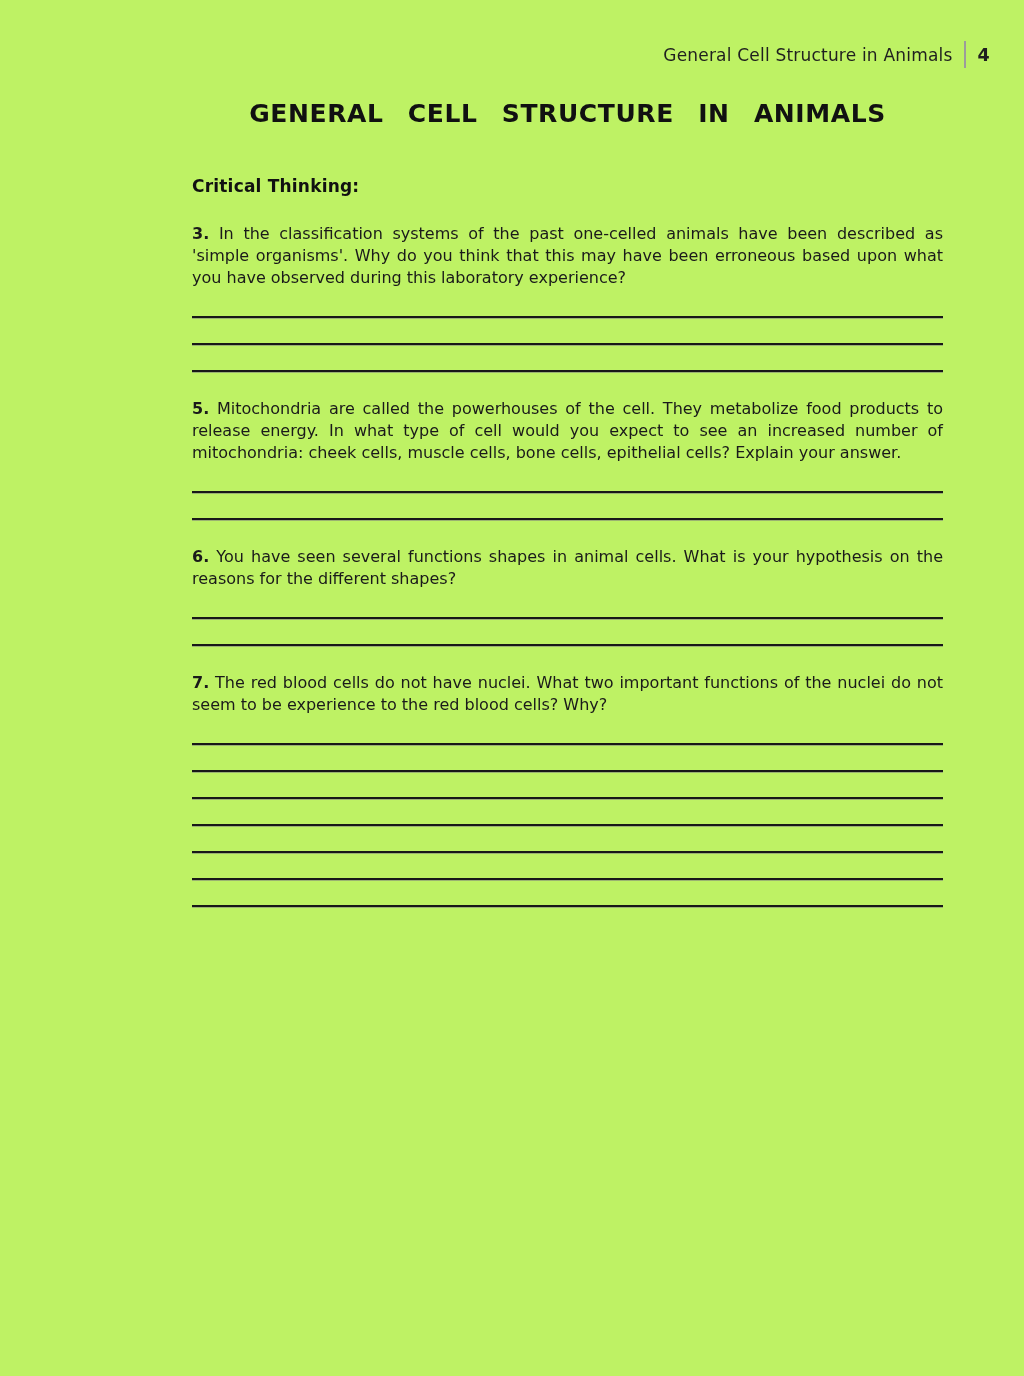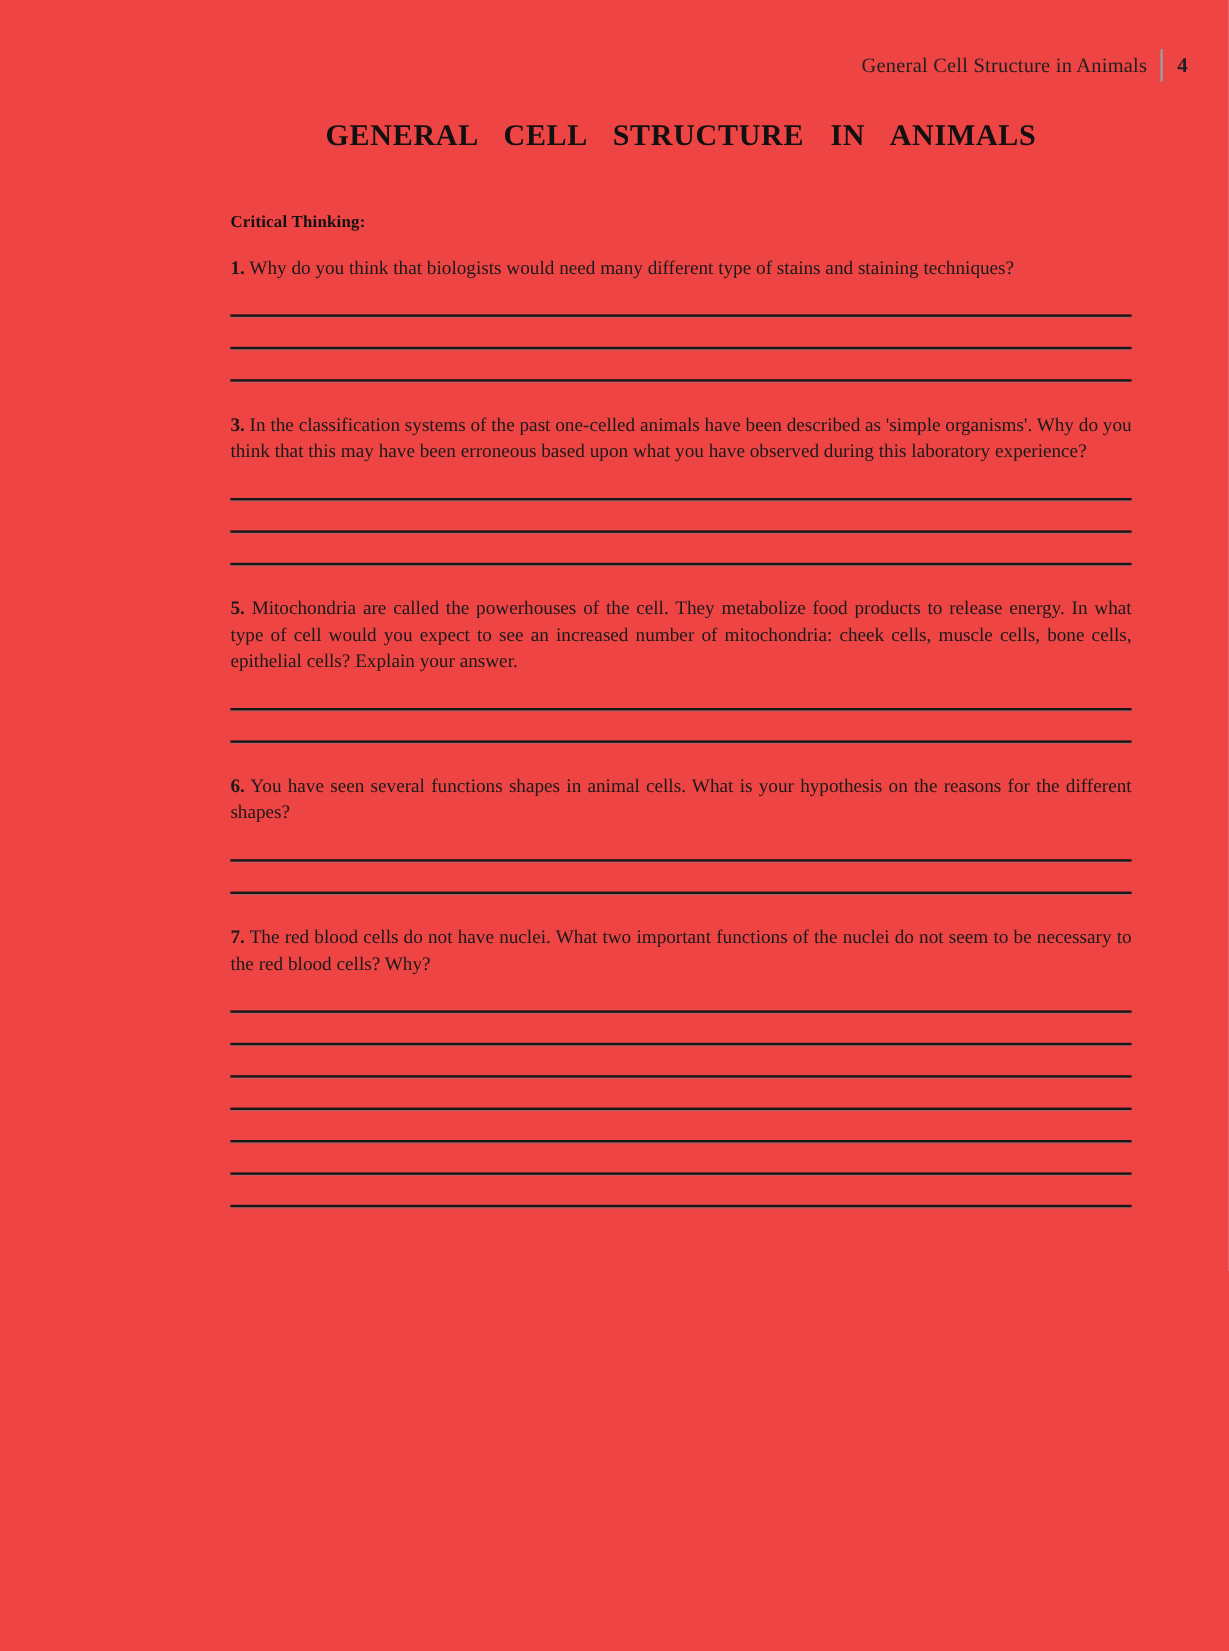--- a/index.html
+++ b/index.html
@@ -5,23 +5,22 @@
   html, body { margin: 0; padding: 0; }
   body {
     width: 1024px; height: 1376px;
     background: #ffffff;
     font-family: "DejaVu Sans", "Liberation Sans", sans-serif;
     color: #1c1c1c;
   }
   .page {
     position: relative;
     width: 1024px; height: 1376px;
-    background: #ef4444;
+    background: #bef264;
     overflow: hidden;
-    font-family: Liberation Serif, serif;
   }
   .running-header {
     position: absolute;
     top: 41px; right: 34px;
     display: flex; align-items: center;
     font-size: 17px; color: #1f1f1f;
     letter-spacing: 0.2px;
   }
   .header-divider {
     width: 2px; height: 27px;
@@ -44,21 +43,21 @@
     font-size: 25px; line-height: 30px;
     font-weight: 700;
     text-align: center;
     letter-spacing: 0.6px;
     word-spacing: 15px;
     white-space: nowrap;
     color: #111;
   }
   .section-heading {
     margin: 46px 0 16px 0;
-    font-size: 14px; line-height: 22px;
+    font-size: 17px; line-height: 22px;
     font-weight: 700;
     letter-spacing: 0.2px;
     color: #111;
   }
   .question { margin-top: 26px; }
   .question.first { margin-top: 11px; }
   .q-text {
     margin: 0;
     font-size: 16px; line-height: 22px;
     text-align: justify;
@@ -82,28 +81,20 @@
     <span class="header-divider"></span>
     <span class="page-number">4</span>
   </header>
 
   <main class="content">
 
     <h1 class="doc-title">GENERAL CELL STRUCTURE IN ANIMALS</h1>
 
     <h2 class="section-heading">Critical Thinking:</h2>
 
-    <section class="question first">
-      <p class="q-text"><span class="q-num">1.</span> <span>Why do you think that biologists would need many different type of stains and staining techniques?</span></p>
-      <div class="answer-lines">
-          <div class="answer-line"></div>
-          <div class="answer-line"></div>
-          <div class="answer-line"></div>
-        </div>
-    </section>
 
 
     <section class="question">
       <p class="q-text"><span class="q-num">3.</span> <span>In the classification systems of the past one-celled animals have been described as 'simple organisms'. Why do you think that this may have been erroneous based upon what you have observed during this laboratory experience?</span></p>
       <div class="answer-lines">
           <div class="answer-line"></div>
           <div class="answer-line"></div>
           <div class="answer-line"></div>
         </div>
     </section>
@@ -119,21 +110,21 @@
 
     <section class="question">
       <p class="q-text"><span class="q-num">6.</span> <span>You have seen several functions shapes in animal cells. What is your hypothesis on the reasons for the different shapes?</span></p>
       <div class="answer-lines">
           <div class="answer-line"></div>
           <div class="answer-line"></div>
         </div>
     </section>
 
     <section class="question">
-      <p class="q-text"><span class="q-num">7.</span> <span>The red blood cells do not have nuclei. What two important functions of the nuclei do not seem to be necessary to the red blood cells? Why?</span></p>
+      <p class="q-text"><span class="q-num">7.</span> <span>The red blood cells do not have nuclei. What two important functions of the nuclei do not seem to be experience to the red blood cells? Why?</span></p>
       <div class="answer-lines">
           <div class="answer-line"></div>
           <div class="answer-line"></div>
           <div class="answer-line"></div>
           <div class="answer-line"></div>
           <div class="answer-line"></div>
           <div class="answer-line"></div>
           <div class="answer-line"></div>
         </div>
     </section>

